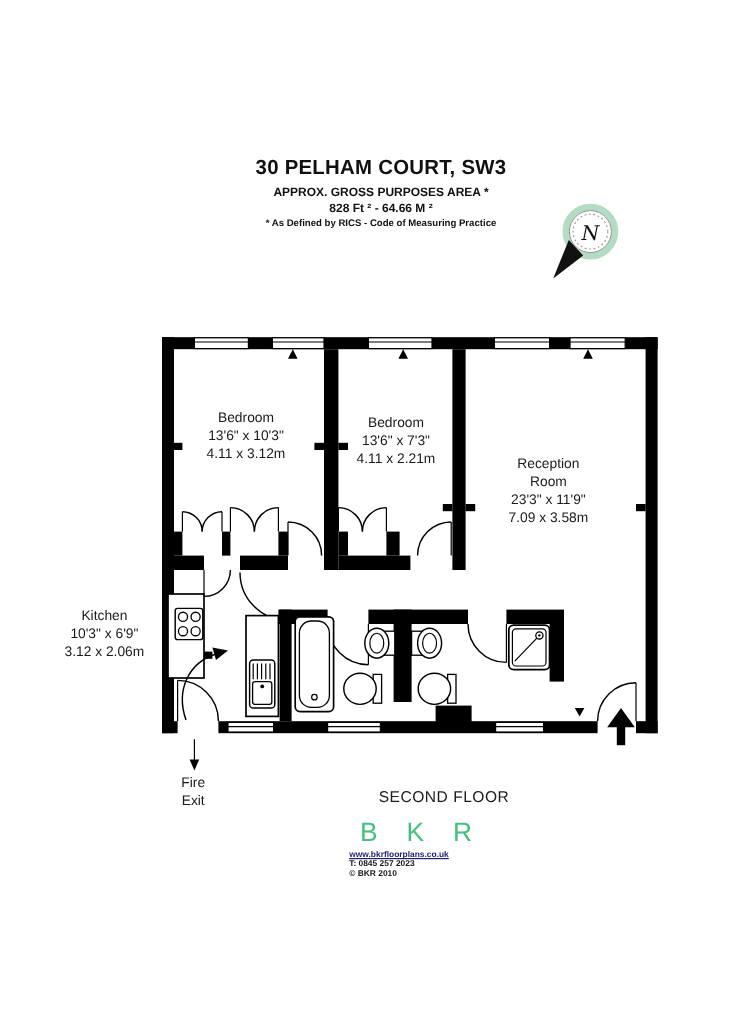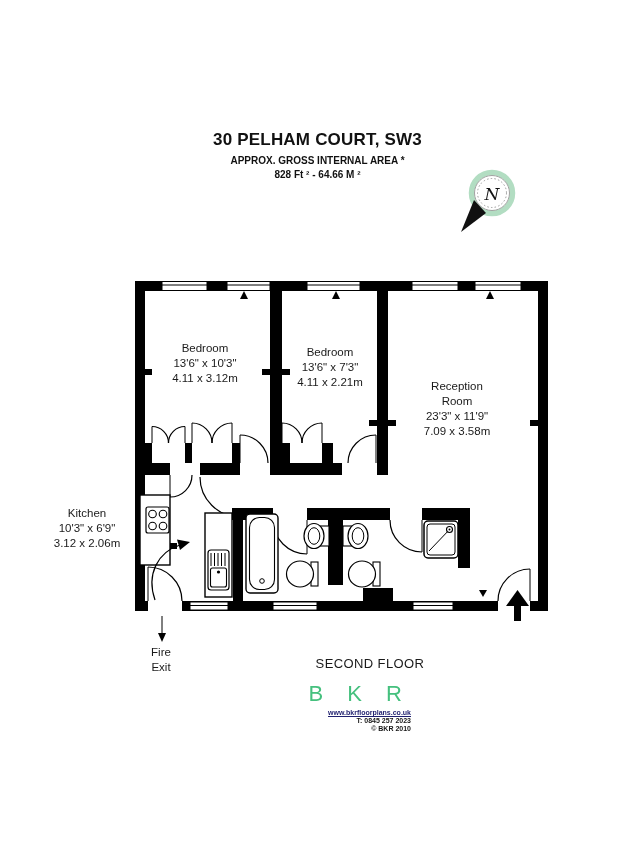--- a/index.html
+++ b/index.html
@@ -5,21 +5,21 @@
   html,body{margin:0;padding:0;background:#fff;}
   .page{position:relative;width:625px;height:847px;background:#ffffff;overflow:hidden;
         font-family:"Liberation Sans",sans-serif;color:#111;}
   .header{position:absolute;top:131px;left:10px;right:0;text-align:center;line-height:1.1;}
   .header .title{font-size:17px;font-weight:bold;letter-spacing:0.2px;margin:0;}
   .header .subtitle{font-size:10px;font-weight:bold;margin-top:5px;}
   .header .area{font-size:10px;font-weight:bold;margin-top:3px;}
   .header .disclaimer{font-size:8px;font-weight:bold;margin-top:11px;}
   .header .rics{font-size:8px;font-weight:bold;margin-top:2px;}
   .plan-svg{position:absolute;left:0;top:150px;}
-  .footer{position:absolute;top:683px;left:291px;width:120px;text-align:right;line-height:1;}
+  .footer{position:absolute;top:683px;left:291px;width:120px;text-align:left;line-height:1;}
   .footer .logo{font-size:22px;letter-spacing:9px;padding-left:9px;color:#45c07e;font-weight:400;}
   .footer .website{font-size:7px;font-weight:bold;color:#1f1f6e;text-decoration:underline;margin-top:4px;}
   .footer .phone{font-size:7px;font-weight:bold;margin-top:1px;color:#161616;}
   .footer .copyright{font-size:7px;font-weight:bold;margin-top:1px;color:#161616;}
   svg text{font-family:"Liberation Sans",sans-serif;fill:#1a1a1a;}
   .roomlbl{font-size:11.5px;}
   .floorlbl{font-size:13px;letter-spacing:0.4px;}
   .firelbl{font-size:11.5px;}
   .wall{fill:#000;stroke:none;}
   .arc{fill:none;stroke:#000;stroke-width:1.2;}
@@ -27,22 +27,23 @@
   .win{fill:#fff;stroke:#000;stroke-width:1;}
   .thin{stroke:#000;stroke-width:1;}
 </style>
 </head>
 <body>
 
 <div class="page">
 
   <div class="header">
     <div class="title">30 PELHAM COURT, SW3</div>
-    <div class="subtitle">APPROX. GROSS INTERNAL  AREA *</div>
+    <div class="subtitle">APPROX. GROSS PURPOSES  AREA *</div>
     <div class="area">828 Ft ²  -  64.66 M ²</div>
+    <div class="rics">* As Defined by RICS - Code of Measuring Practice</div>
   </div>
 
   <svg class="plan-svg" width="625" height="530" viewBox="0 150 625 530">
 
     <g>
       <circle cx="492" cy="193" r="20.5" fill="none" stroke="#b2ddc2" stroke-width="5.5"></circle>
       <circle cx="492" cy="193" r="17.5" fill="#fff" stroke="#8a8a8a" stroke-width="0.8"></circle>
       <circle cx="492" cy="193" r="14.5" fill="none" stroke="#9a9a9a" stroke-width="1" stroke-dasharray="1.5 2.2"></circle>
       <text x="492" y="200" text-anchor="middle" style="font-family:'DejaVu Serif',serif;font-style:italic;font-size:17px;fill:#111;">N</text>
       <polygon points="461,232 486,213 474,200" fill="#111"></polygon>

